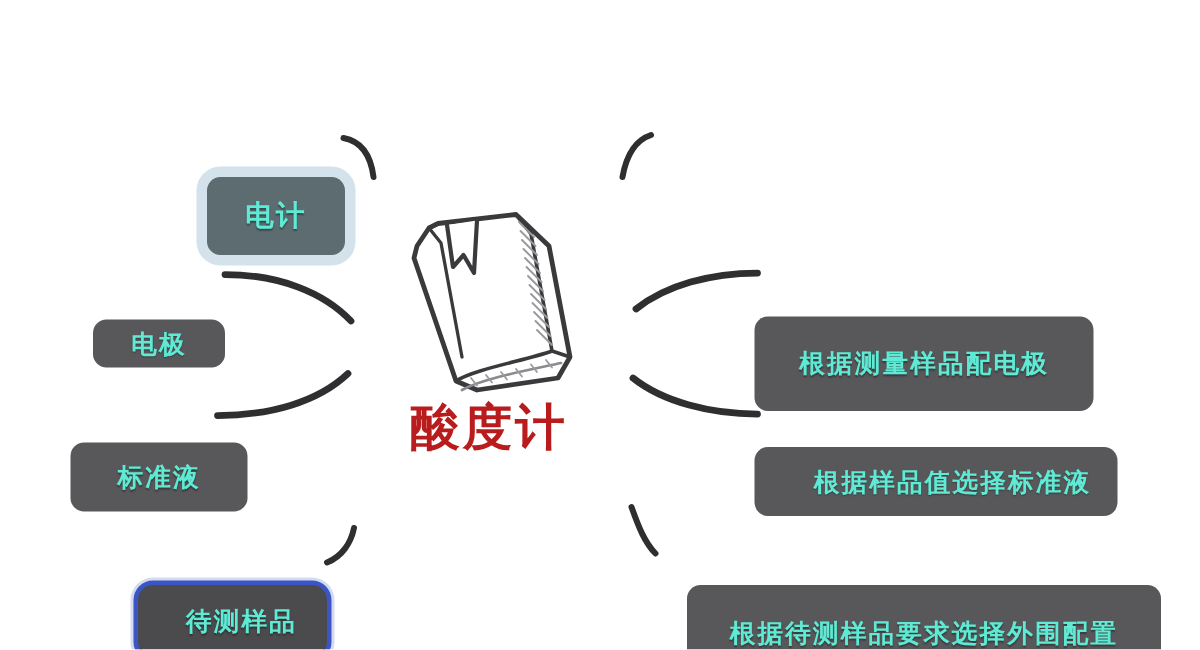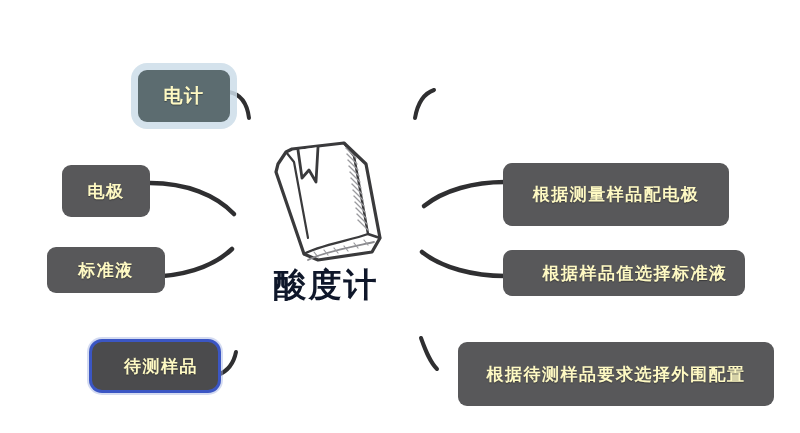--- a/index.html
+++ b/index.html
@@ -53,63 +53,64 @@
   #center-title {
     position: absolute;
     left: 246px;
     top: 266px;
     width: 160px;
     text-align: center;
     z-index: 3;
     font-size: 33px;
     font-weight: 700;
     letter-spacing: 2px;
-    color: #0f172a;
+    color: #b91c1c;
     line-height: 1.15;
     white-space: nowrap;
   }
 
   
   .node {
     position: absolute;
     z-index: 3;
     box-sizing: border-box;
     display: flex;
     align-items: center;
     justify-content: center;
     border-radius: 9px;
     background: #58585a;
-    color: #fef9c3;
+    color: #5eead4;
     font-size: 17px;
     font-weight: 700;
     letter-spacing: 1.5px;
     white-space: nowrap;
     text-shadow: 0 1px 1px rgba(0,0,0,0.35);
     padding: 0 14px;
+    margin-top: 48px;
   }
   .node.slate {
     background: #5c6c70;
   }
   
   .node.glow {
     box-shadow: 0 0 0 7px rgba(205, 221, 233, 0.85);
   }
   
   .node.selected {
     background: #4b4b4d;
     box-shadow: 0 0 0 3px #3b56c4, 0 0 0 5px rgba(160,175,225,0.45);
     border-radius: 10px;
     padding-left: 26px;
   }
 
   
   #node-dianji      { left: 138px; top: 70px;  width: 92px;  height: 52px; }
   #node-dianji-label{ font-size: 19px; }
 
-  #node-electrode   { left: 62px;  top: 165px; width: 88px;  height: 52px; }
+  #node-electrode   { left: 62px;  top: 165px; width: 88px;  height: 32px; }
   #node-standard    { left: 47px;  top: 247px; width: 118px;  height: 46px; }
   #node-sample      { left: 92px;  top: 342px; width: 126px; height: 48px; }
 
   
   #node-func        { left: 432px; top: 74px;  width: 188px; height: 46px; }
   #node-electrode-r { left: 503px; top: 163px; width: 226px; height: 63px; }
   #node-standard-r  { left: 503px; top: 250px; width: 242px; height: 46px; padding-left: 36px; }
   #node-periph      { left: 458px; top: 342px; width: 316px; height: 64px; }
 </style>
 </head>

